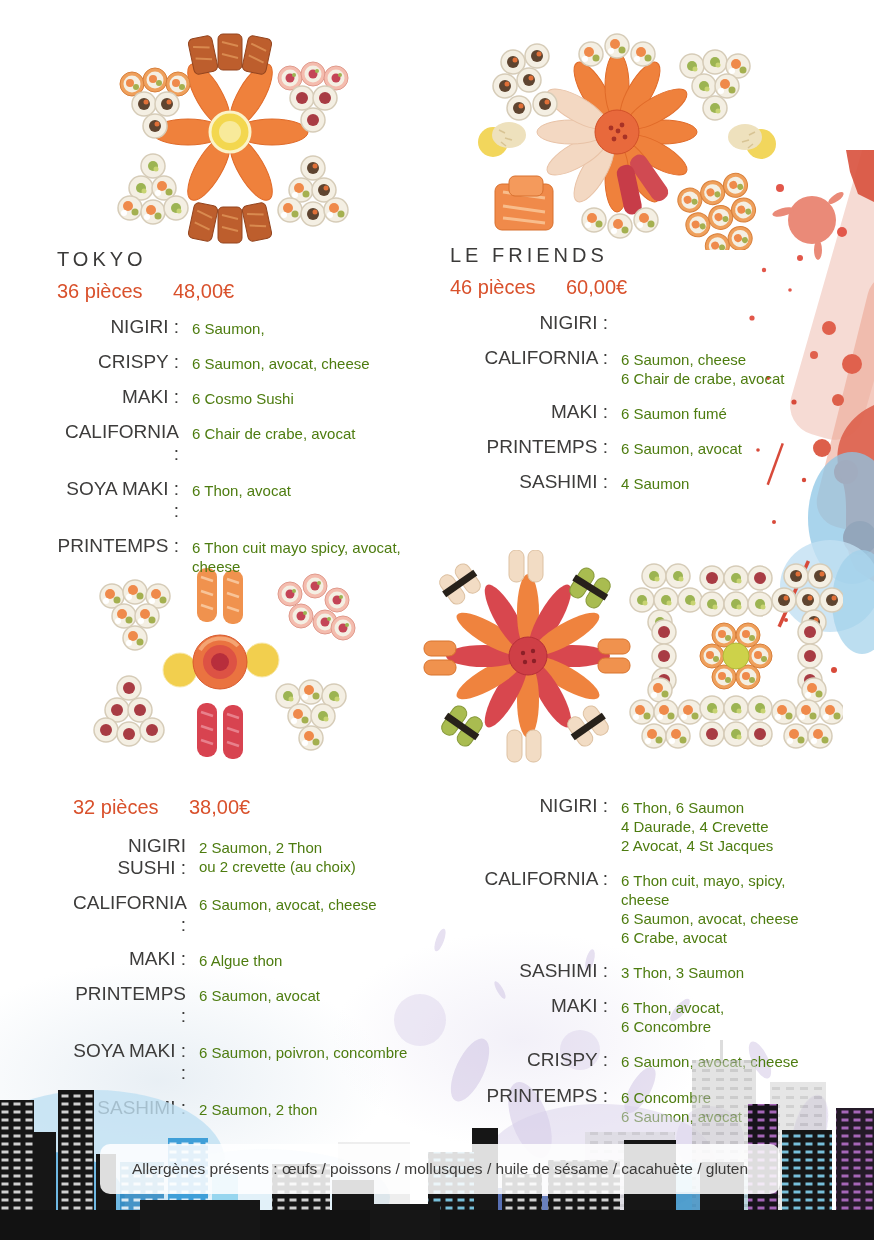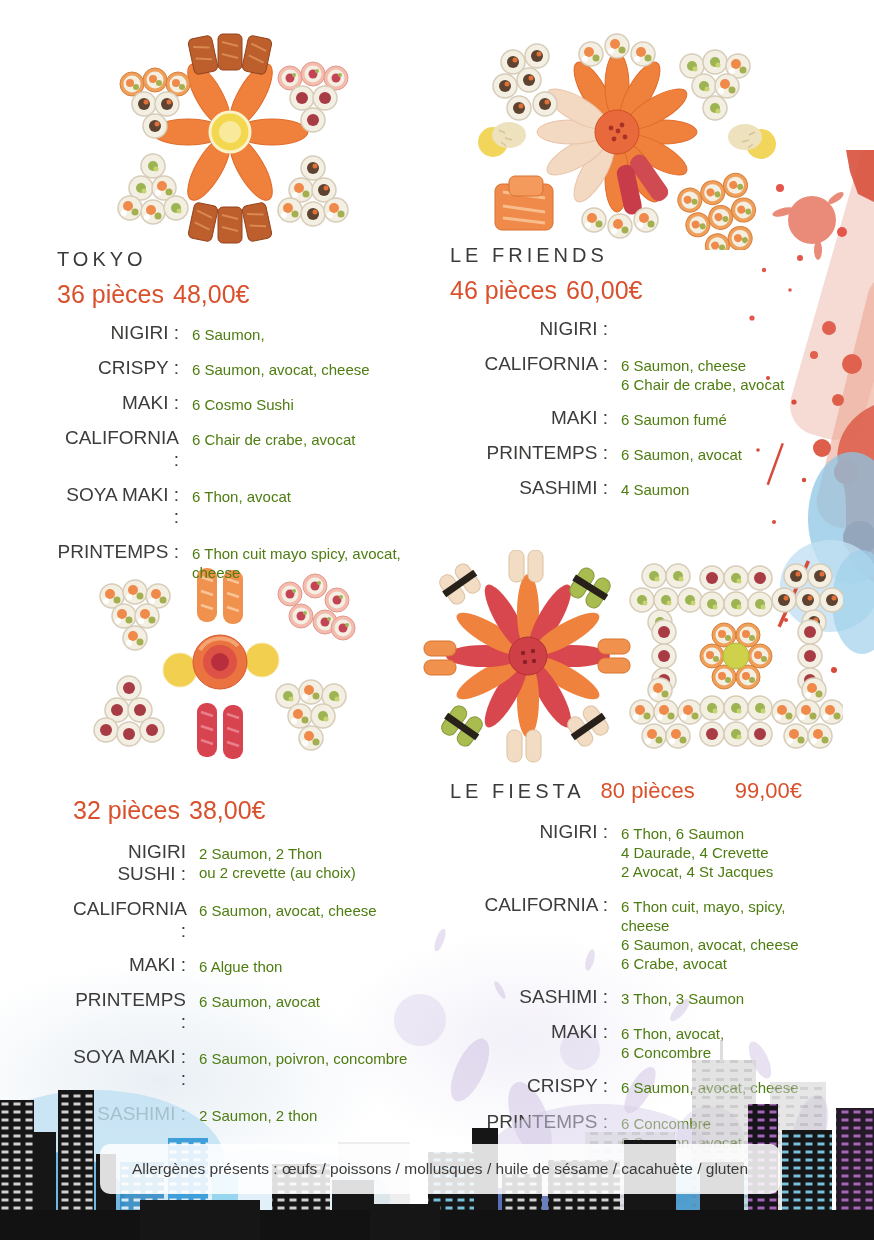--- a/index.html
+++ b/index.html
@@ -2,21 +2,21 @@
 <html><head>
 <meta charset="utf-8">
 <style>
   html,body{margin:0;padding:0;}
   body{width:874px;height:1240px;position:relative;overflow:hidden;background:#fff;
        font-family:"Liberation Sans", sans-serif;}
   .abs{position:absolute;}
   
   .section{position:absolute;z-index:3;}
   .hd{font-size:20px;letter-spacing:4px;color:#3b3a39;font-weight:400;}
-  .pp{margin-top:9px;font-size:25px;color:#d9512c;}
+  .pp{margin-top:9px;font-size:20px;color:#d9512c;}
   .pp .pieces{display:inline-block;width:116px;}
   .rows{margin-top:13px;}
   .row{display:flex;align-items:flex-start;margin-bottom:13px;}
   .lbl{text-align:right;font-size:19px;color:#3d3c3b;padding-right:13px;line-height:1.15;flex-shrink:0;}
   .val{font-size:15px;color:#4d7c0f;white-space:pre-line;line-height:1.27;padding-top:3px;}
   .s-tokyo  .lbl{flex-basis:122px;}
   .s-friends .lbl{flex-basis:158px;}
   .s-twobe  .lbl{flex-basis:113px;}
   .s-fiesta .lbl{flex-basis:158px;}
   .fiesta-head{display:flex;align-items:baseline;}
@@ -627,25 +627,20 @@
         <div class="val">6 Saumon, poivron, concombre</div>
       </div>
     <div class="row">
         <div class="lbl">SASHIMI :</div>
         <div class="val">2 Saumon, 2 thon</div>
       </div>
   </div>
 </div>
 
 <div class="section s-fiesta" style="left:450px;top:778px;width:366px;">
-  <div class="fiesta-head">
-    <span class="hd">LE FIESTA</span>
-    <span class="pieces">80 pièces</span>
-    <span class="price">99,00€</span>
-  </div>
   <div class="rows" style="margin-top:17px">
     <div class="row">
         <div class="lbl">NIGIRI :</div>
         <div class="val">6 Thon, 6 Saumon
 4 Daurade, 4 Crevette
 2 Avocat, 4 St Jacques</div>
       </div>
     <div class="row">
         <div class="lbl">CALIFORNIA :</div>
         <div class="val">6 Thon cuit, mayo, spicy,

